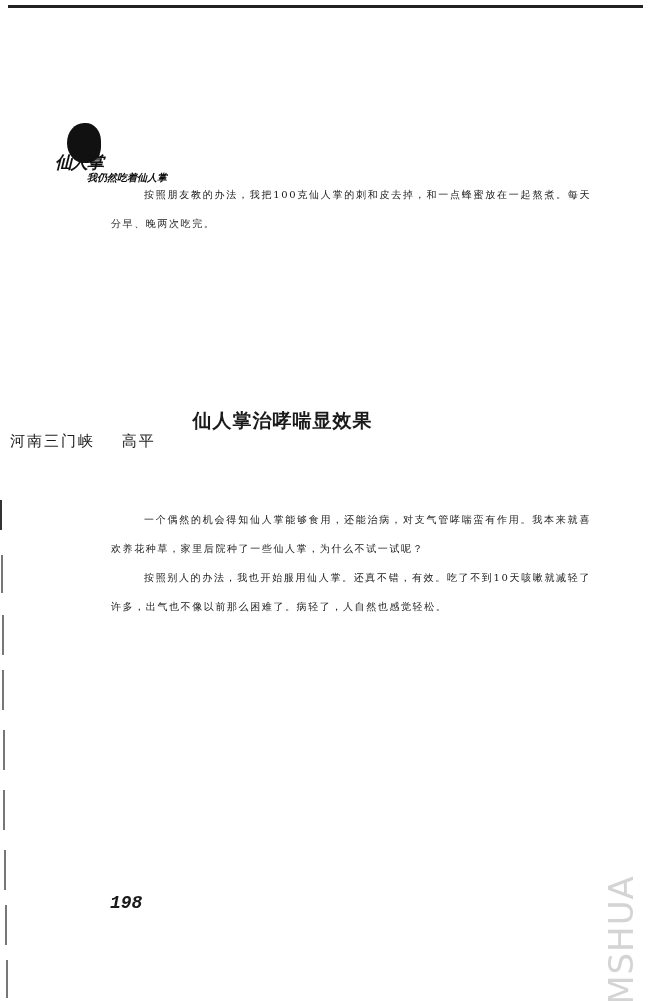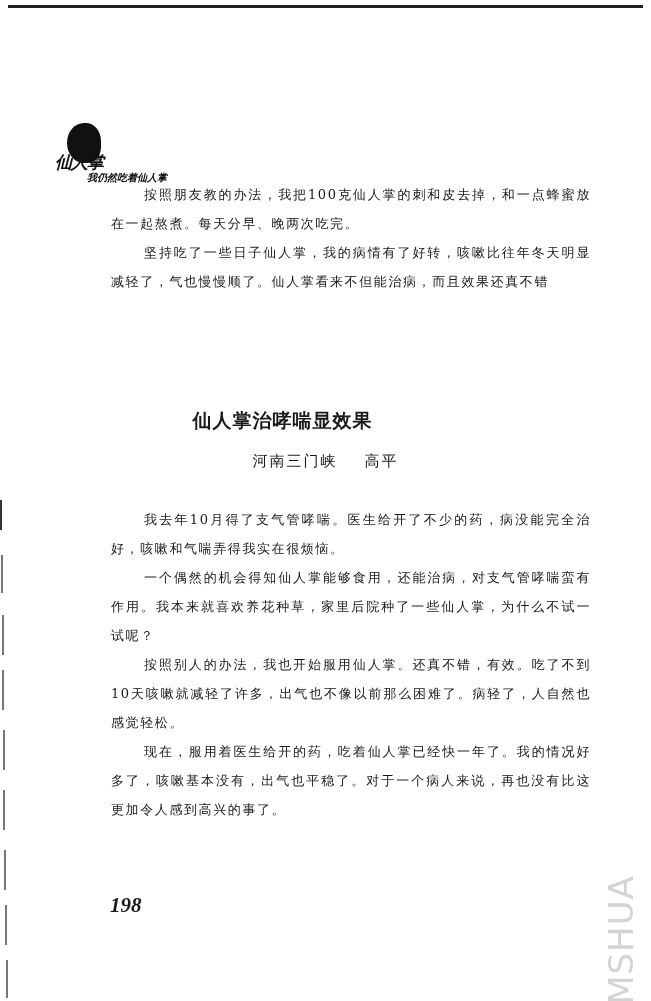--- a/index.html
+++ b/index.html
@@ -5,59 +5,56 @@
     html, body { margin: 0; padding: 0; }
     body {
       width: 651px; height: 1001px; background: #ffffff; position: relative; overflow: hidden;
       font-family: "DejaVu Serif", "Liberation Serif", serif; color: #1a1a1a;
     }
     .top-rule { position: absolute; left: 8px; top: 5px; width: 635px; height: 3px; background: #222; }
     .header-logo { position: absolute; left: 55px; top: 115px; width: 150px; height: 75px; }
     .logo-blob { position: absolute; left: 12px; top: 8px; width: 34px; height: 40px; background: #111; border-radius: 50% 45% 40% 50%; }
     .logo-title { position: absolute; left: 0px; top: 36px; font-size: 17px; font-weight: bold; font-style: italic; color: #111; letter-spacing: -1px; font-family: Liberation Serif, serif; }
     .logo-sub { position: absolute; left: 32px; top: 56px; font-size: 10px; font-style: italic; font-weight: bold; color: #111; }
-    .body-text { position: absolute; left: 111px; width: 480px; font-size: 13px; line-height: 29px; letter-spacing: 1.6px; }
+    .body-text { position: absolute; left: 111px; width: 480px; font-size: 10px; line-height: 29px; letter-spacing: 1.6px; }
     .para { margin: 0; text-indent: 33px; text-align: justify; }
     .sec1 { top: 180px; }
     .article-title { position: absolute; left: 0; width: 565px; top: 408px; text-align: center; font-size: 19px; font-weight: bold; letter-spacing: 1px; font-family: "DejaVu Sans", "Liberation Sans", sans-serif; }
-    .byline { position: absolute; left: 0; width: 651px; top: 452px; text-align: center; font-size: 15px; letter-spacing: 2px; }
+    .byline { position: absolute; left: 0; width: 651px; top: 432px; font-size: 15px; letter-spacing: 2px; }
     .byline span { margin: 0 10px; }
     .sec2 { top: 505px; }
-    .page-num { position: absolute; left: 110px; top: 893px; font-size: 21px; font-style: italic; font-weight: bold; font-family: Liberation Serif, serif; }
+    .page-num { position: absolute; left: 110px; top: 893px; font-size: 18px; font-style: italic; font-weight: bold; font-family: Liberation Mono, monospace; }
     .watermark { position: absolute; left: 588px; top: 880px; width: 60px; height: 120px; }
     .watermark span { position: absolute; left: -32px; top: 40px; transform: rotate(-90deg); font-family: "DejaVu Sans", sans-serif; font-size: 34px; color: #d4d4d4; letter-spacing: 1px; white-space: nowrap; }
     .scan-mark { position: absolute; width: 2px; background: #777; }
   </style>
 </head>
 <body>
 
 <div class="top-rule"></div>
 
 <div class="header-logo">
   <div class="logo-blob"></div>
   <div class="logo-title">仙人掌</div>
   <div class="logo-sub">我仍然吃着仙人掌</div>
 </div>
 
 <div class="body-text sec1">
   <p class="para">按照朋友教的办法，我把100克仙人掌的刺和皮去掉，和一点蜂蜜放在一起熬煮。每天分早、晚两次吃完。</p>
-  <p class="para">坚持吃了一些日子仙人掌，我的病情有了好转，咳嗽比往年冬天明显减轻了，气也慢慢顺了。仙人掌看来不但能治病，而且效果还真不错</p>
 </div>
 
 <div class="article-title">仙人掌治哮喘显效果</div>
 <div class="byline">
   <span>河南三门峡</span>
   <span>高平</span>
 </div>
 
 <div class="body-text sec2">
-  <p class="para">我去年10月得了支气管哮喘。医生给开了不少的药，病没能完全治好，咳嗽和气喘弄得我实在很烦恼。</p>
   <p class="para">一个偶然的机会得知仙人掌能够食用，还能治病，对支气管哮喘蛮有作用。我本来就喜欢养花种草，家里后院种了一些仙人掌，为什么不试一试呢？</p>
   <p class="para">按照别人的办法，我也开始服用仙人掌。还真不错，有效。吃了不到10天咳嗽就减轻了许多，出气也不像以前那么困难了。病轻了，人自然也感觉轻松。</p>
-  <p class="para">现在，服用着医生给开的药，吃着仙人掌已经快一年了。我的情况好多了，咳嗽基本没有，出气也平稳了。对于一个病人来说，再也没有比这更加令人感到高兴的事了。</p>
 </div>
 
 <div class="page-num">198</div>
 
 <div class="watermark">
   <span>MSHUA</span>
 </div>
 
 <div class="scan-mark" style="left:0;top:500px;height:30px;background:#333;"></div>
 <div class="scan-mark" style="left:1px;top:555px;height:38px;"></div>

